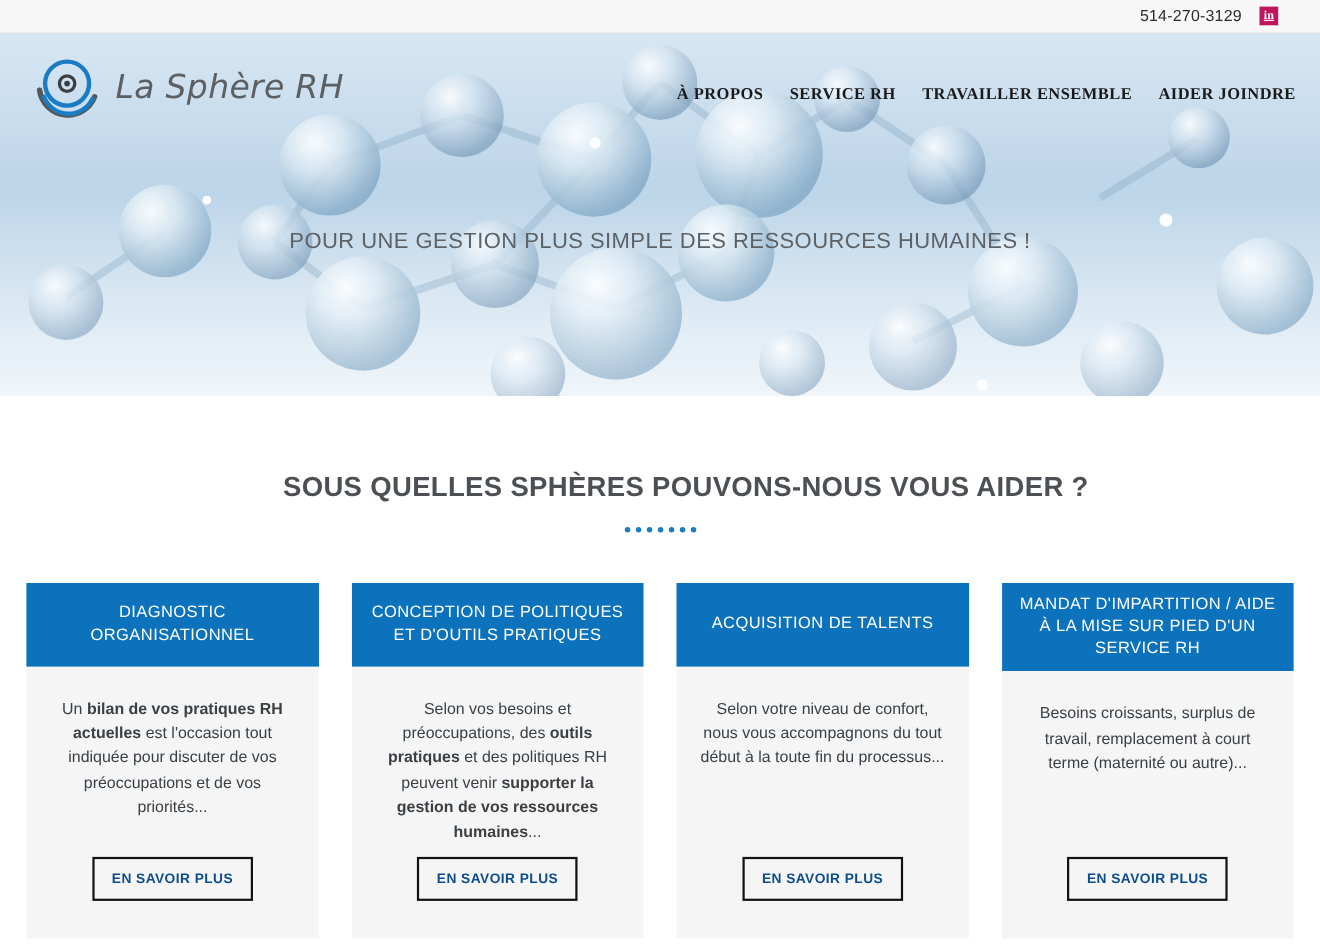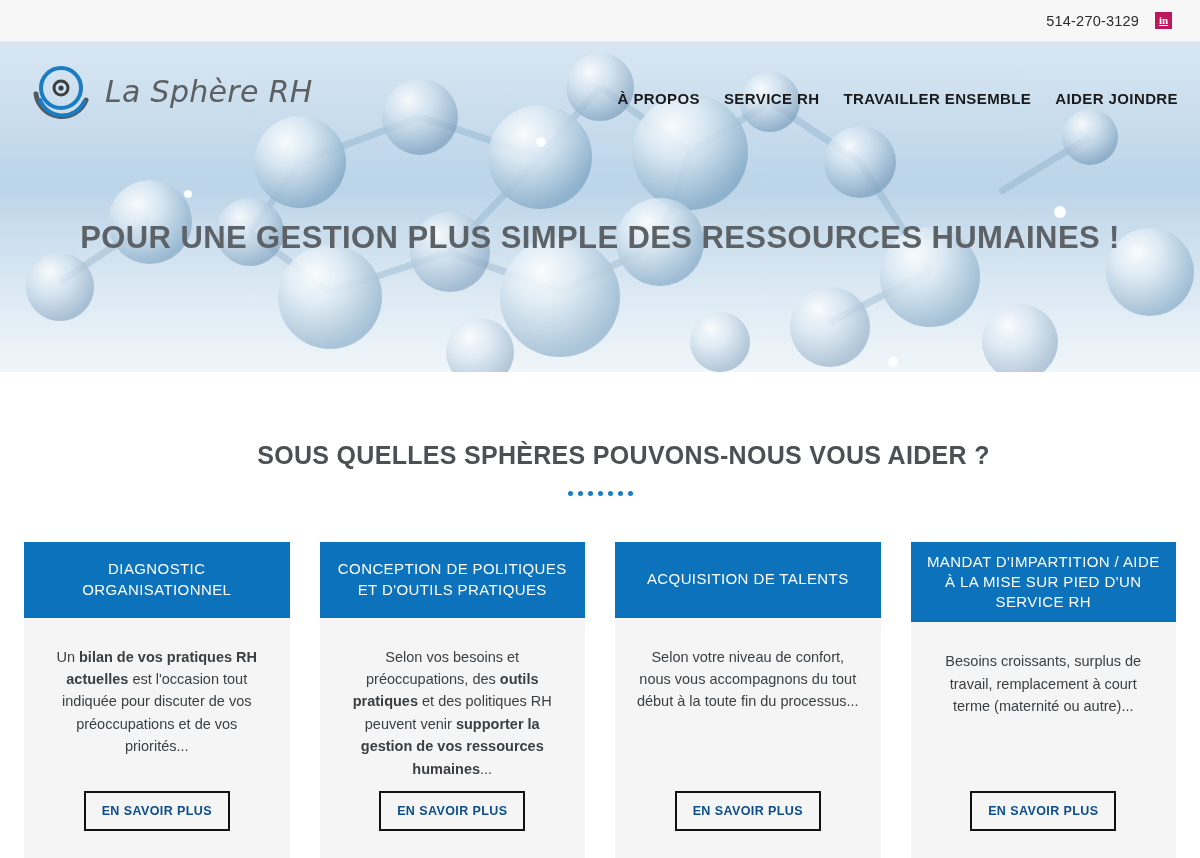--- a/index.html
+++ b/index.html
@@ -6,27 +6,27 @@
   html, body {
     margin: 0; padding: 0;
     width: 1200px; height: 858px;
     font-family: "Liberation Sans", sans-serif;
     background: #ffffff;
     overflow: hidden;
   }
 
   
   .topbar {
-    height: 42px;
+    height: 30px;
     background: #f7f7f7;
     border-bottom: 1px solid #ececec;
     display: flex;
     align-items: center;
     justify-content: flex-end;
-    padding-right: 28px;
+    padding-right: 38px;
   }
   .topbar .phone {
     font-size: 14.5px;
     color: #2b2b2b;
     letter-spacing: .2px;
     margin-right: 16px;
   }
   .linkedin {
     width: 17px; height: 17px;
     background: #be185d;
@@ -69,38 +69,39 @@
     letter-spacing: .3px;
     font-style: italic;
     font-weight: 400;
   }
 
   nav.mainnav {
     display: flex;
     gap: 24px;
     align-items: center;
     padding-top: 14px;
+    font-family: Liberation Serif, serif;
   }
   nav.mainnav a {
     font-size: 15px;
     font-weight: bold;
     color: #1a1a1a;
     text-decoration: none;
     letter-spacing: .4px;
     white-space: nowrap;
   }
 
   .hero-title {
     position: absolute;
     top: 178px;
     left: 0; right: 0;
     text-align: center;
     z-index: 5;
-    font-size: 31px;
-    font-weight: bold;
+    font-size: 20px;
+    font-weight: normal;
     color: #5d6266;
     letter-spacing: .4px;
   }
 
   
   .section {
     padding-top: 48px;
     background: #fff;
   }
   .section-title {

